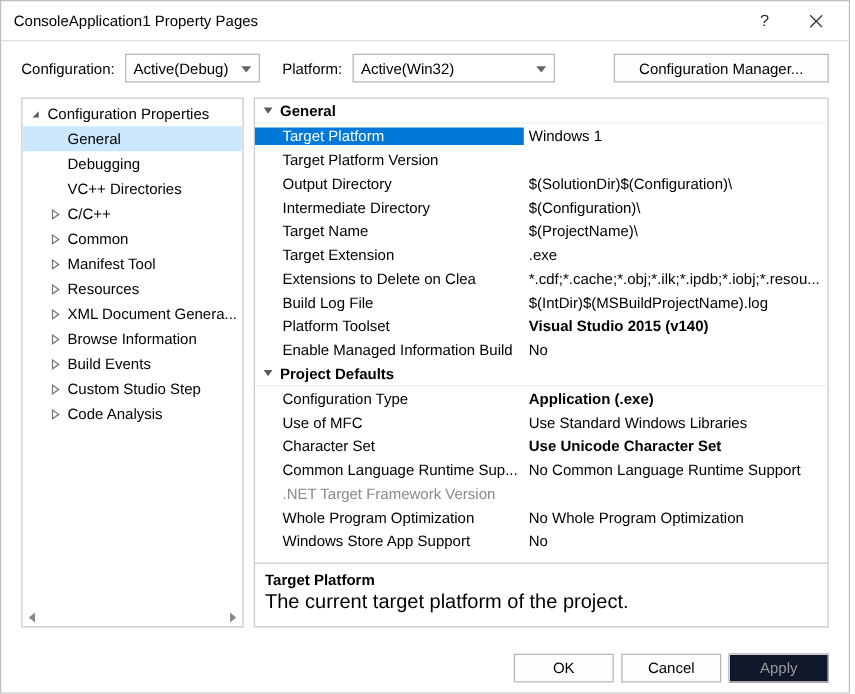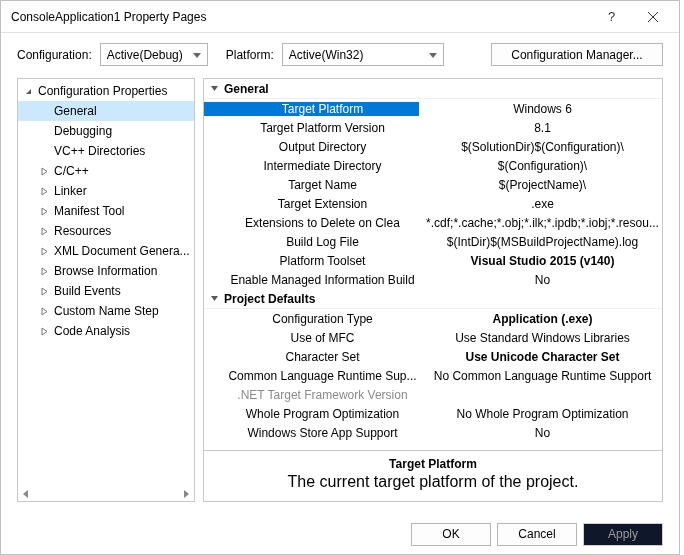--- a/index.html
+++ b/index.html
@@ -7,21 +7,21 @@
   .window { width:680px; height:555px; border:1px solid #c0c0c0; display:flex; flex-direction:column; background:#fff; }
   .titlebar { height:32px; display:flex; align-items:center; padding:0 6px 0 10px; border-bottom:1px solid #e0e0e0; }
   .titlebar .title { flex:1; font-size:12px; }
   .titlebar .winbtn { width:40px; height:32px; display:flex; align-items:center; justify-content:center; color:#333; }
   .cfgrow { padding:10px 16px 12px 16px; display:flex; align-items:center; gap:8px; }
   .cfgrow .lbl { font-size:12px; }
   .dd { position:relative; border:1px solid #b5b5b5; height:23px; display:flex; align-items:center; padding:0 20px 0 6px; font-size:12px; background:#fff; }
   .dd::after { content:""; position:absolute; right:6px; top:50%; margin-top:-2px; width:0; height:0; border-left:4px solid transparent; border-right:4px solid transparent; border-top:5px solid #666; }
   .btn { border:1px solid #b5b5b5; background:#fdfdfd; height:23px; padding:0 12px; font-size:12px; display:flex; align-items:center; justify-content:center; }
   .btn[disabled] { color:#9a9a9a; border-color:#d0d0d0; background:#0f172a; }
-  .body { flex:1; display:flex; gap:8px; padding:0 16px 12px 16px; min-height:0;text-align:center; }
+  .body { flex:1; display:flex; gap:8px; padding:0 16px 12px 16px; min-height:0; }
   .tree { width:178px; border:1px solid #c9c9c9; padding:2px 0; overflow:hidden; display:flex; flex-direction:column; }
   .tree-content { flex:1; overflow:hidden; }
   .tree-scroll { height:10px; display:flex; align-items:center; }
   .tree-scroll .scrollbtn { width:16px; height:10px; display:flex; align-items:center; justify-content:center; color:#888; }
   .tree-scroll .track { flex:1; }
   .tree-item { display:flex; align-items:center; height:20px; font-size:12px; padding:0 4px 0 4px; gap:4px; white-space:nowrap; }
   .tree-item .exp { width:12px; height:12px; display:flex; align-items:center; justify-content:center; flex:none; }
   .tree-item.depth0 { padding-left:4px; }
   .tree-item.depth1 { padding-left:20px; }
   .tree-item.selected { background:#cce8ff; }
@@ -110,21 +110,21 @@
               </svg>
             </span>
             <span>C/C++</span>
           </div>
           <div class="tree-item depth1">
             <span class="exp">
               <svg class="tri tri-right" viewBox="0 0 9 9">
                 <path d="M2 1 L7 4.5 L2 8 Z"></path>
               </svg>
             </span>
-            <span>Linker</span>
+            <span>Common</span>
           </div>
           <div class="tree-item depth1">
             <span class="exp">
               <svg class="tri tri-right" viewBox="0 0 9 9">
                 <path d="M2 1 L7 4.5 L2 8 Z"></path>
               </svg>
             </span>
             <span>Manifest Tool</span>
           </div>
           <div class="tree-item depth1">
@@ -158,21 +158,21 @@
               </svg>
             </span>
             <span>Build Events</span>
           </div>
           <div class="tree-item depth1">
             <span class="exp">
               <svg class="tri tri-right" viewBox="0 0 9 9">
                 <path d="M2 1 L7 4.5 L2 8 Z"></path>
               </svg>
             </span>
-            <span>Custom Name Step</span>
+            <span>Custom Studio Step</span>
           </div>
           <div class="tree-item depth1">
             <span class="exp">
               <svg class="tri tri-right" viewBox="0 0 9 9">
                 <path d="M2 1 L7 4.5 L2 8 Z"></path>
               </svg>
             </span>
             <span>Code Analysis</span>
           </div>
         </div>
@@ -196,25 +196,24 @@
           <div class="cat">
             <span class="exp">
               <svg width="9" height="9">
                 <path d="M1 2 L8 2 L4.5 7 Z" fill="#5a5a5a"></path>
               </svg>
             </span>
             <span>General</span>
           </div>
           <div class="prow selected">
             <div class="pname">Target Platform</div>
-            <div class="pval">Windows 6</div>
+            <div class="pval">Windows 1</div>
           </div>
           <div class="prow">
             <div class="pname">Target Platform Version</div>
-            <div class="pval">8.1</div>
           </div>
           <div class="prow">
             <div class="pname">Output Directory</div>
             <div class="pval">$(SolutionDir)$(Configuration)\</div>
           </div>
           <div class="prow">
             <div class="pname">Intermediate Directory</div>
             <div class="pval">$(Configuration)\</div>
           </div>
           <div class="prow">

